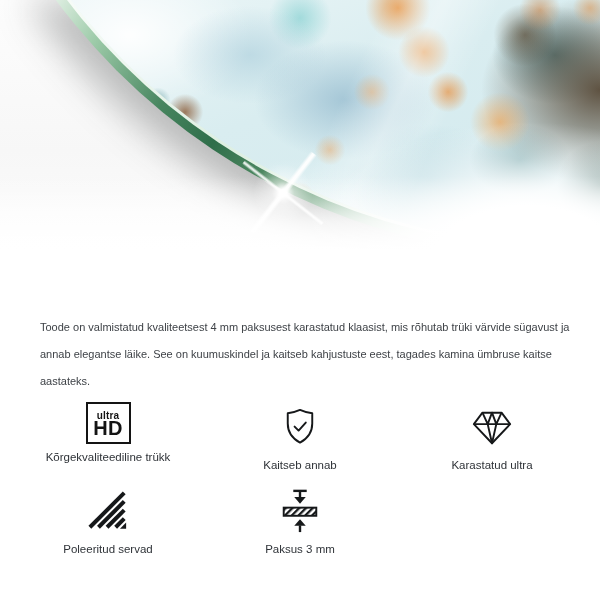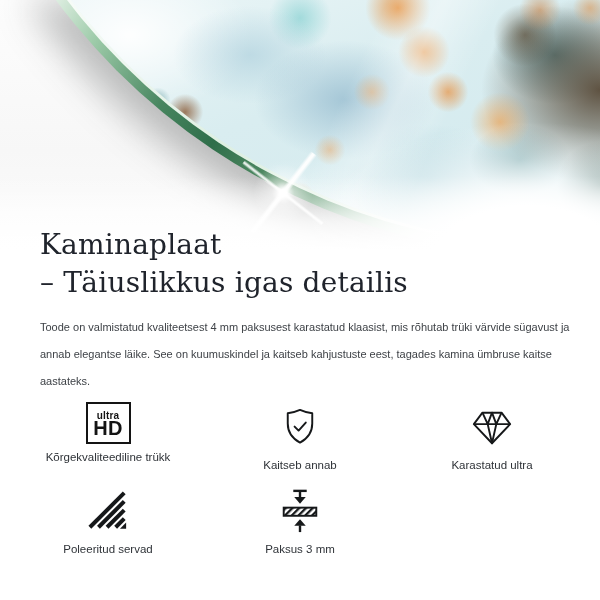--- a/index.html
+++ b/index.html
@@ -86,21 +86,20 @@
     <div class="shadow-blur">
       <div class="plate-shadow"></div>
     </div>
     <div class="plate-edge"></div>
     <div class="plate-ring"></div>
     <div class="plate-art"></div>
     <div class="hero-fade"></div>
     <div class="sparkle"></div>
   </div>
 
-  <h1><span>Kaminaplaat</span><br><span>– Täiuslikkus igas detailis</span></h1>
 
   <p class="desc">Toode on valmistatud kvaliteetsest 4 mm paksusest karastatud klaasist, mis rõhutab trüki värvide sügavust ja annab elegantse läike. See on kuumuskindel ja kaitseb kahjustuste eest, tagades kamina ümbruse kaitse aastateks.</p>
 
   <div class="features">
 
 
     <div class="feature">
       <div class="uhd-box">
         <span class="uhd-top">ultra</span>
         <span class="uhd-hd">HD</span>

